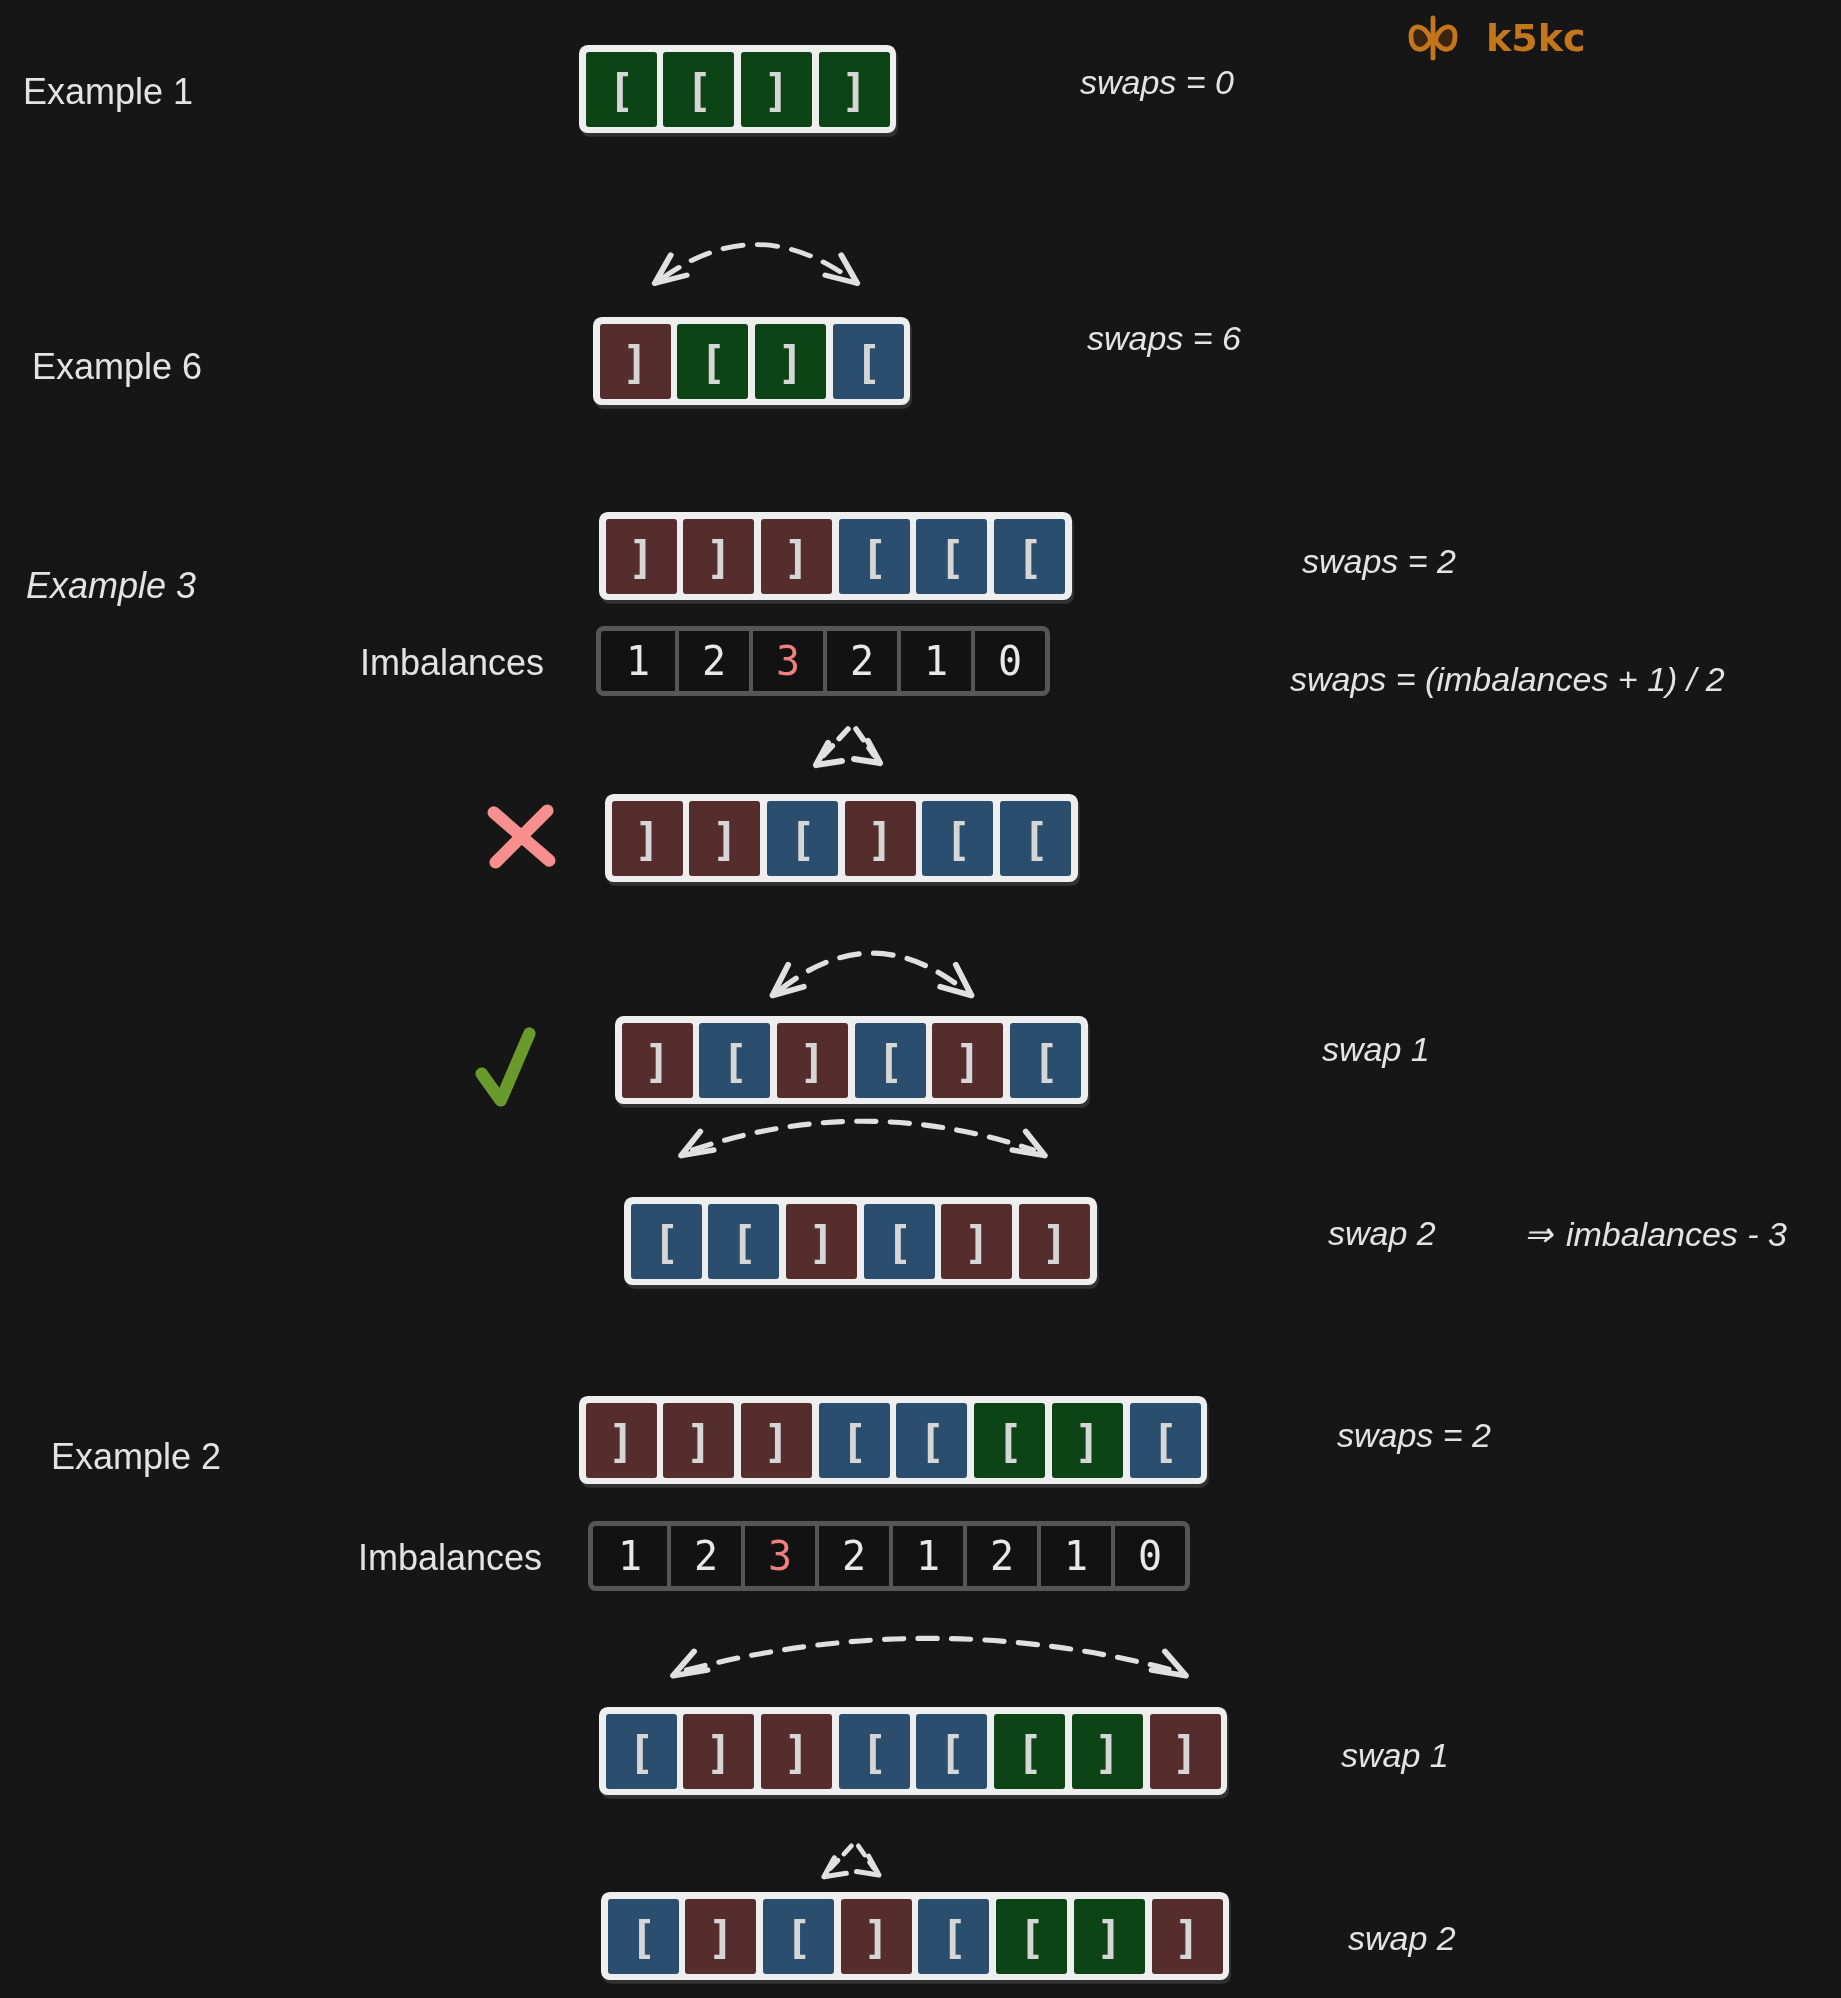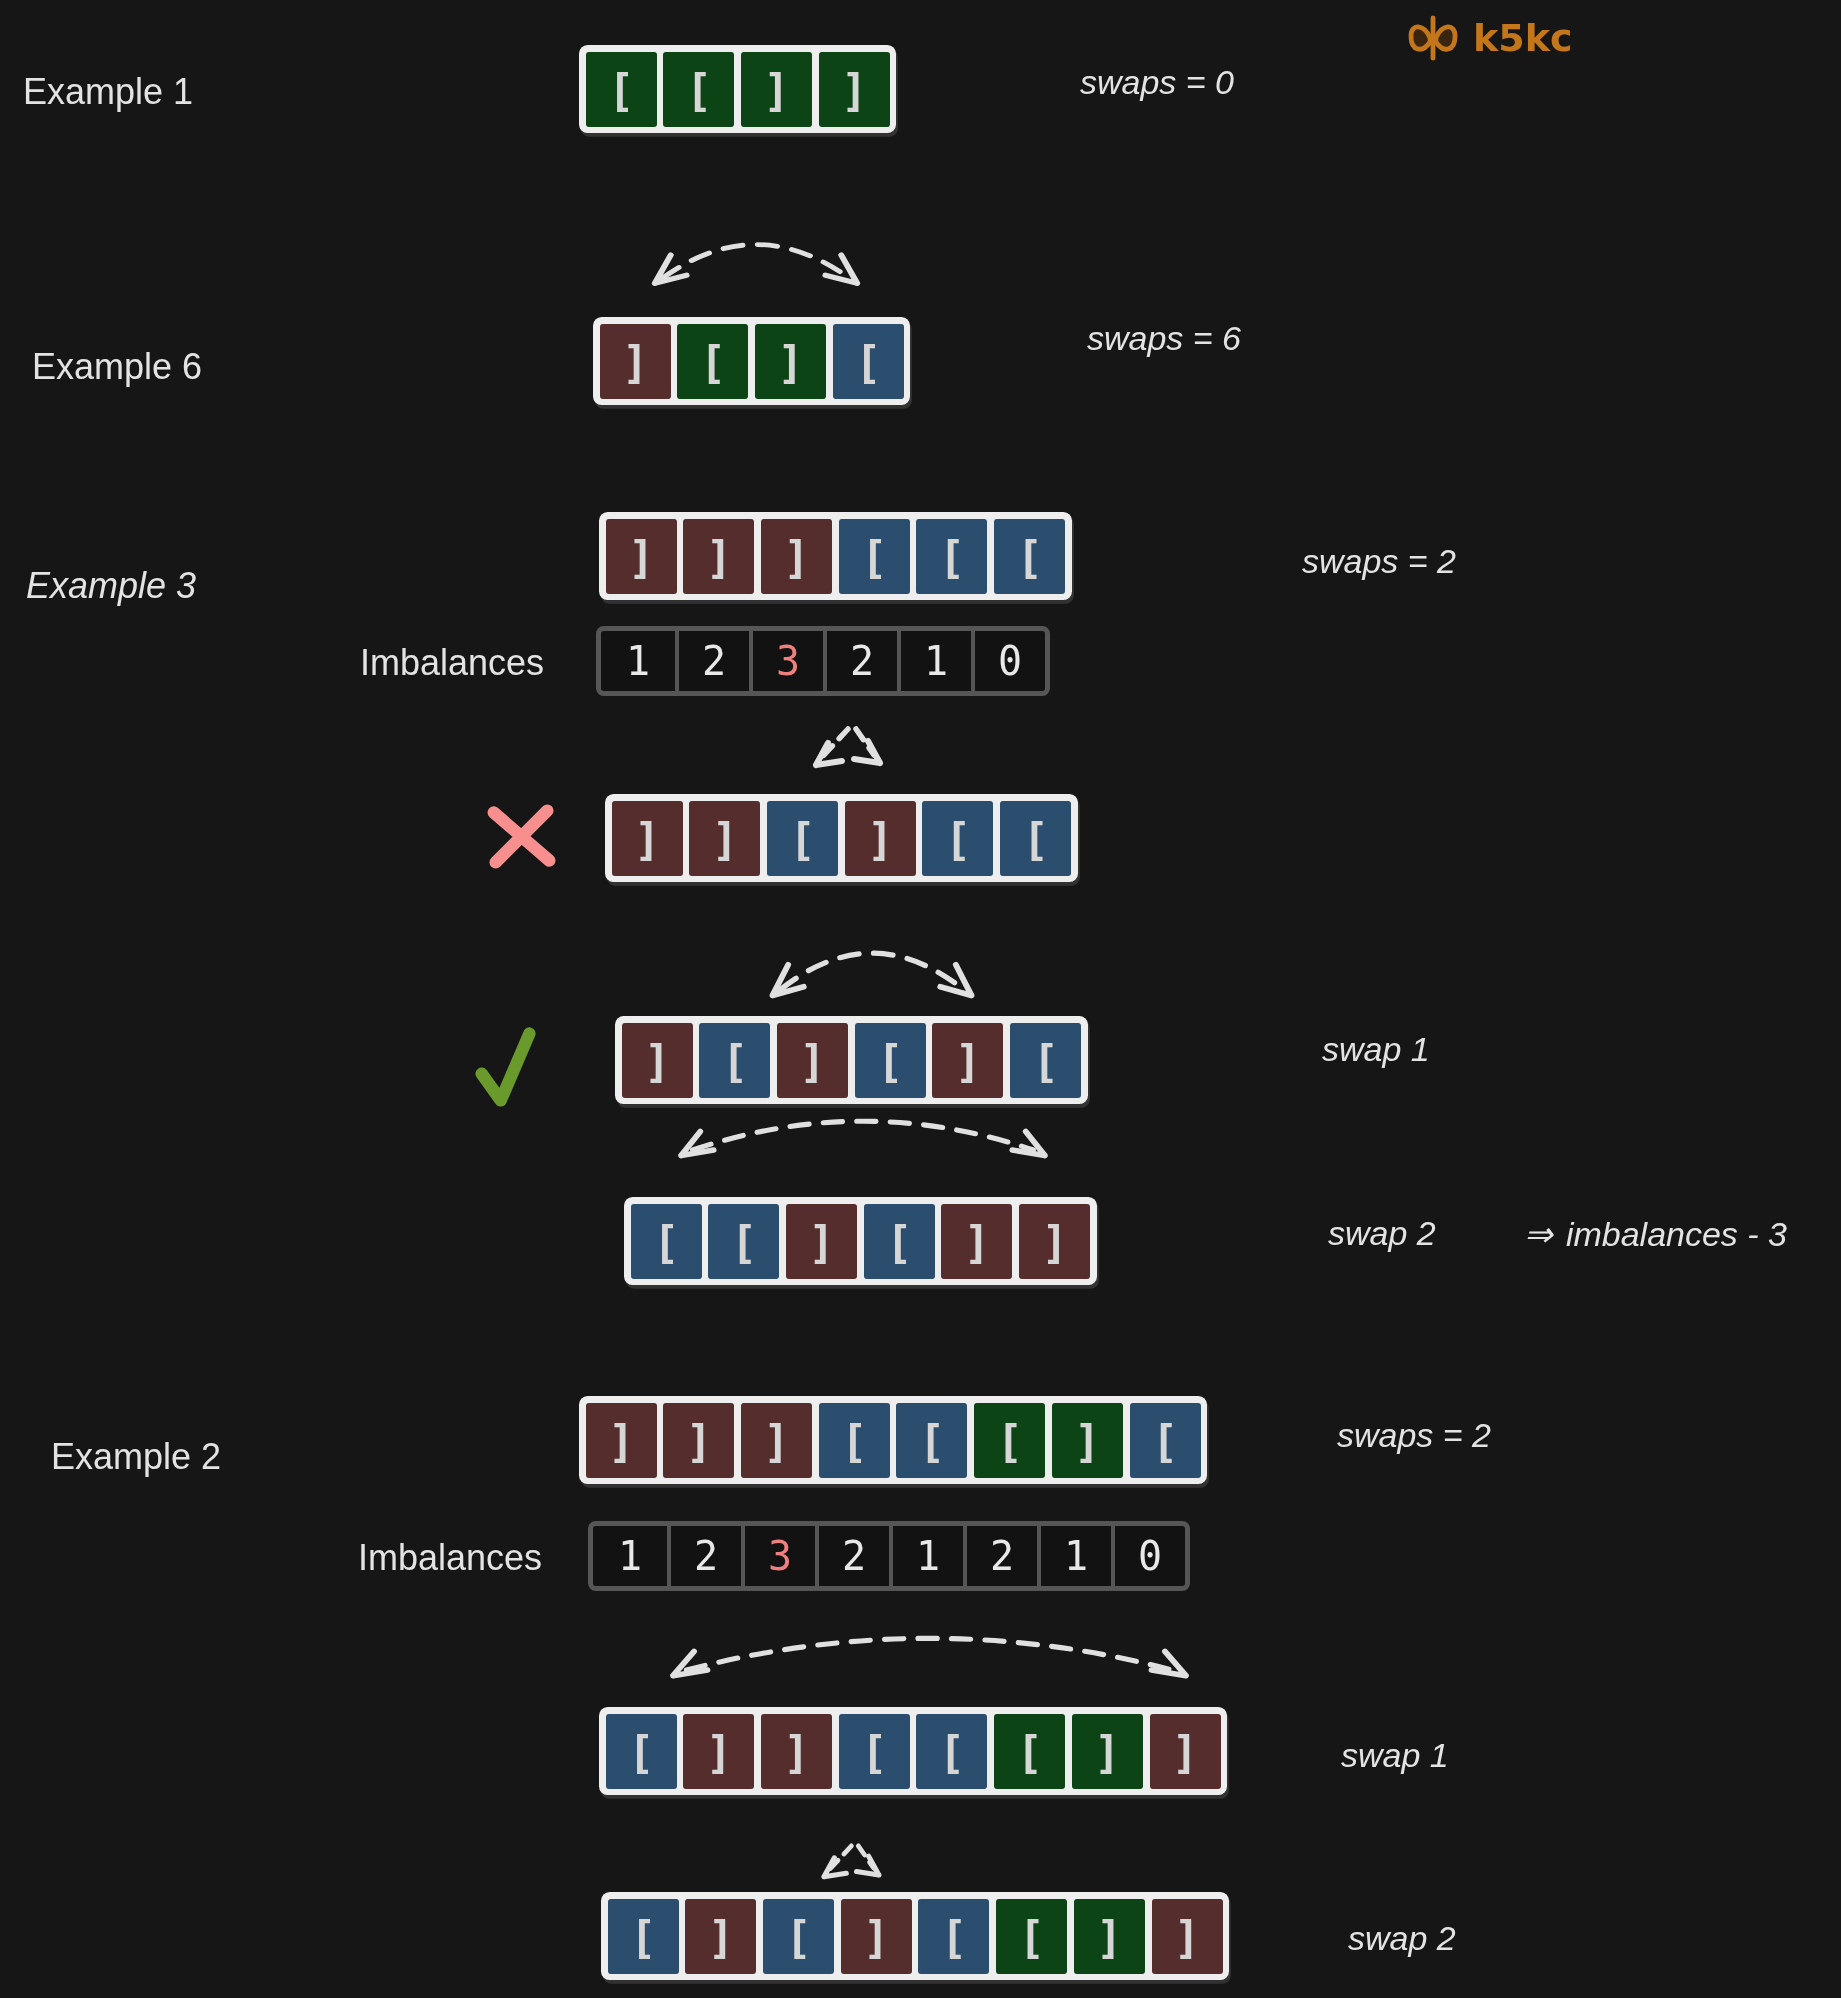--- a/index.html
+++ b/index.html
@@ -25,21 +25,21 @@
   .imbrow{display:flex;border:5.8px solid var(--imbborder);border-radius:7.7px;background:rgba(0,0,0,.15);}
   .imbcell{width:74px;height:60px;display:flex;align-items:center;justify-content:center;
            border-left:4.8px solid var(--imbborder);font-family:"DejaVu Sans Mono", monospace;
            font-size:40px;color:var(--imbtext);}
   .imbcell:first-child{border-left:none;}
   .imbcell.hl{color:var(--imbhl);}
   svg{display:block;}
   .dash{fill:none;stroke:var(--arrow);stroke-width:5.5;stroke-linecap:round;stroke-dasharray:20 15;}
   .head{fill:none;stroke:var(--arrow);stroke-width:6;stroke-linecap:round;}
   .soliddash{fill:none;stroke:var(--arrow);stroke-width:5.5;stroke-linecap:round;stroke-dasharray:13 10;}
-  .logo-wrap{display:flex;align-items:center;gap:12px;color:var(--logo);
+  .logo-wrap{display:flex;align-items:center;gap:25px;color:var(--logo);
              font-weight:bold;font-size:38px;font-family:"DejaVu Sans", sans-serif;}
   .note-arrow{font-size:34px;margin-right:13.4px;}
 </style>
 </head>
 <body>
 
 <div id="stage">
 
   <div class="abs logo-wrap" style="left:1405px;top:15.4px;">
     <span>
@@ -118,20 +118,21 @@
 
   <div class="abs lbl" style="left:360px;top:642px;">Imbalances</div>
   <div class="abs imbrow" style="left:596px;top:626px;">
       <div class="imbcell">1</div>
       <div class="imbcell">2</div>
       <div class="imbcell hl">3</div>
       <div class="imbcell">2</div>
       <div class="imbcell">1</div>
       <div class="imbcell">0</div>
     </div>
+  <div class="abs rtext" style="left:1290px;top:660px;">swaps = (imbalances + 1) / 2</div>
 
   <div class="abs" style="left:796px;top:721px;">
     <svg width="96" height="56" viewBox="0 0 96 56">
       <path class="soliddash" d="M52 8 L26 36"></path>
       <path class="head" d="M20 44 L46 40 M20 44 L32 22"></path>
       <path class="soliddash" d="M60 8 L78 34"></path>
       <path class="head" d="M84 42 L58 38 M84 42 L72 20"></path>
     </svg>
   </div>
   <div class="abs" style="left:484px;top:803px;">

